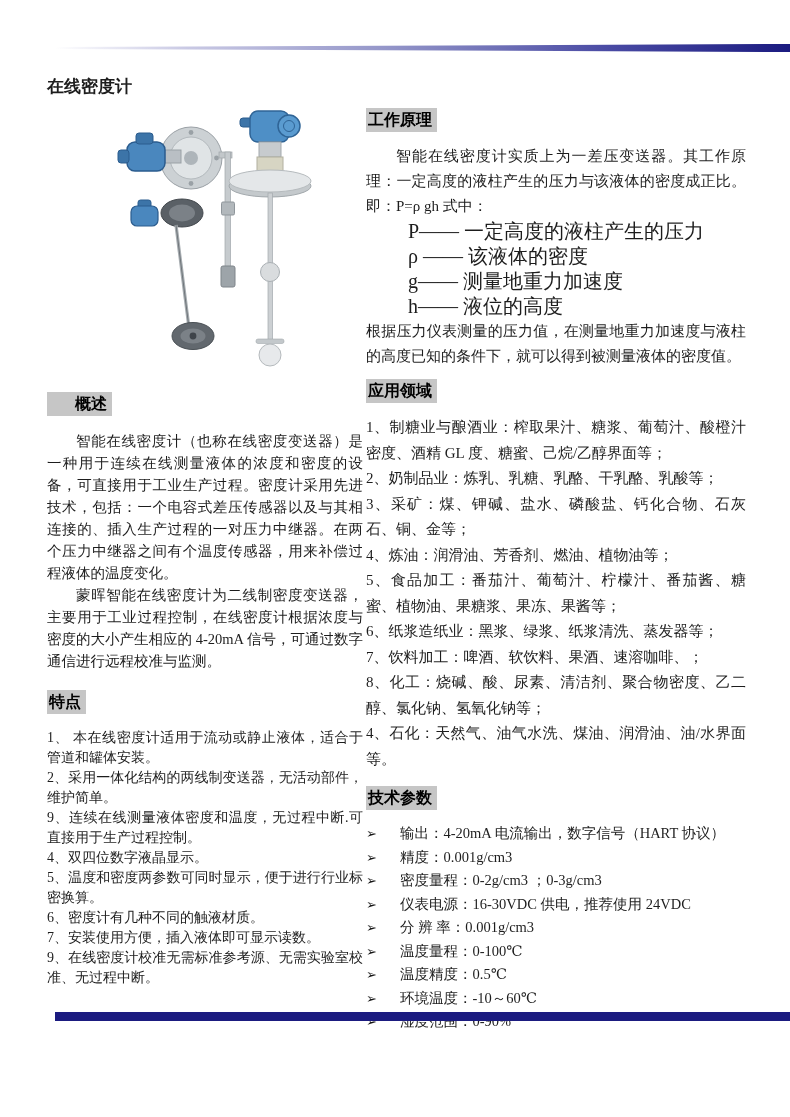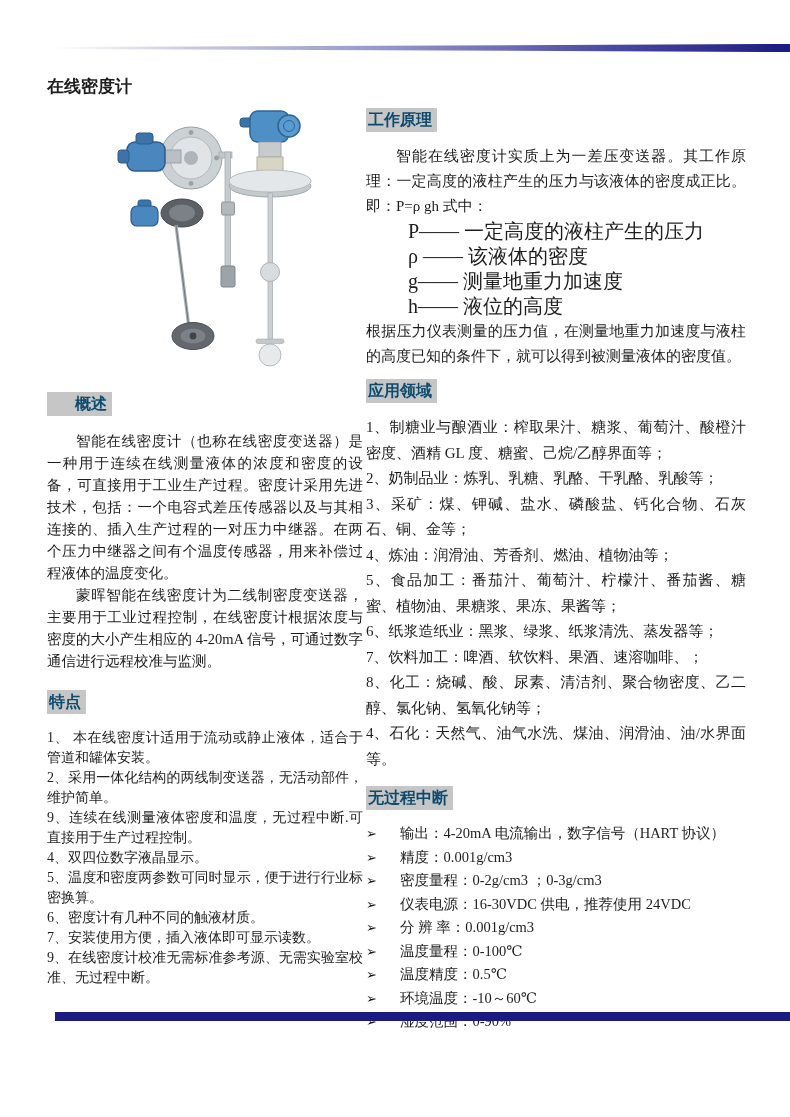--- a/index.html
+++ b/index.html
@@ -28,21 +28,21 @@
 
   .doc-title{
     margin:0;font-size:17px;font-weight:bold;line-height:22px;
     font-family:"Liberation Serif","DejaVu Serif",serif;
   }
   .photo{display:block;margin:8px 0 0 62px;}
 
   .sec-h{
     display:inline-block;margin:0;
     background:var(--heading_bg,#c6c6c6);
-    color:#0c4a6e;
+    color:#000000;
     font-family:"Liberation Sans","DejaVu Sans",sans-serif;
     font-weight:bold;font-size:16px;line-height:22px;
     padding:1px 5px 1px 2px;
   }
   .mt-overview{margin-top:18px;padding-left:28px;}
   .mt-features{margin-top:18px;}
   .mt-apps{margin-top:10px;}
   .mt-specs{margin-top:14px;}
 
   .para{margin:0;text-align:justify;}
@@ -211,21 +211,21 @@
         <p class="line">6、纸浆造纸业：黑浆、绿浆、纸浆清洗、蒸发器等；</p>
 
         <p class="line">7、饮料加工：啤酒、软饮料、果酒、速溶咖啡、；</p>
 
         <p class="line">8、化工：烧碱、酸、尿素、清洁剂、聚合物密度、乙二醇、氯化钠、氢氧化钠等；</p>
 
         <p class="line">4、石化：天然气、油气水洗、煤油、润滑油、油/水界面等。</p>
       </div>
 
     <div>
-      <h2 class="sec-h mt-specs">无过程中断</h2>
+      <h2 class="sec-h mt-specs">技术参数</h2>
     </div>
     <div class="specs-list">
 
         <p class="spec-line">
           <span class="bullet">➢</span>
           <span class="spec-text">输出：4-20mA 电流输出，数字信号（HART 协议）</span>
         </p>
 
         <p class="spec-line">
           <span class="bullet">➢</span>

